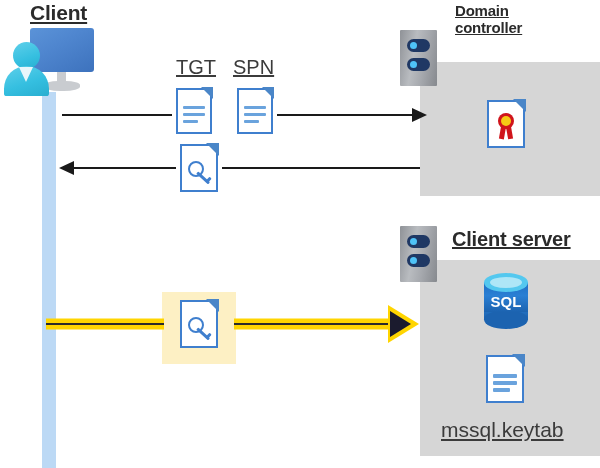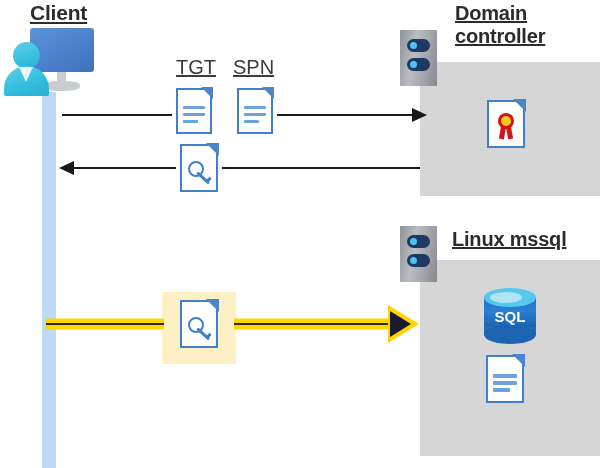--- a/index.html
+++ b/index.html
@@ -134,21 +134,21 @@
 
   <span class="abs title-bold" style="left:30px;top:1px;font-size:21px;">Client</span>
 
   <div class="abs rack" style="left:400px;top:30px;width:37px;height:56px;">
     <div class="pill" style="left:7px;top:9px;width:23px;height:13px;"></div>
     <div class="dot" style="left:10px;top:12px;width:7px;height:7px;"></div>
     <div class="pill" style="left:7px;top:28px;width:23px;height:13px;"></div>
     <div class="dot" style="left:10px;top:31px;width:7px;height:7px;"></div>
   </div>
 
-  <span class="abs title-bold" style="left:455px;top:2px;font-size:20px;">Domain
+  <span class="abs title-bold" style="left:455px;top:2px;font-size:15px;">Domain
 controller</span>
 
   <div class="doc" style="left:487px;top:100px;width:38px;height:48px;">
     <div class="body"></div>
     <div class="fold" style="border-width:0 13px 13px 0;
          border-color:transparent #4a86c8 transparent transparent;"></div>
     <div class="seal">
       <div class="ribbonL" style="left:13px;top:26px;width:4.5px;height:13px;
            transform:rotate(10deg);"></div>
       <div class="ribbonR" style="left:20px;top:26px;width:4.5px;height:13px;
@@ -158,40 +158,41 @@
     </div>
   </div>
 
   <div class="abs rack" style="left:400px;top:226px;width:37px;height:56px;">
     <div class="pill" style="left:7px;top:9px;width:23px;height:13px;"></div>
     <div class="dot" style="left:10px;top:12px;width:7px;height:7px;"></div>
     <div class="pill" style="left:7px;top:28px;width:23px;height:13px;"></div>
     <div class="dot" style="left:10px;top:31px;width:7px;height:7px;"></div>
   </div>
 
-  <span class="abs title-bold" style="left:452px;top:228px;font-size:20px;">Linux mssql</span>
-
-  <div class="cyl" style="left:484px;top:288px;width:52px;height:56px;">
+  <span class="abs title-bold" style="left:452px;top:228px;font-size:20px;">Client server</span>
+
+  <div class="cyl" style="left:484px;top:273px;width:44px;height:56px;">
     <div class="side" style="top:9px;height:38px;"></div>
     <div class="bottom" style="top:37px;height:19px;"></div>
     <div class="side" style="top:9px;height:30px;"></div>
     <div class="top" style="top:0px;height:19px;"></div>
     <div class="topinner" style="left:6px;top:4px;width:32px;height:11px;"></div>
     <div class="sqltxt" style="top:20px;font-size:15px;">SQL</div>
   </div>
 
   <div class="doc" style="left:486px;top:355px;width:38px;height:48px;">
     <div class="body"></div>
     <div class="fold" style="border-width:0 13px 13px 0;
          border-color:transparent #4a86c8 transparent transparent;"></div>
     <div class="line" style="left:7px;top:19px;width:24px;height:3.6px;"></div>
     <div class="line" style="left:7px;top:26px;width:24px;height:3.6px;"></div>
     <div class="line" style="left:7px;top:33px;width:17px;height:3.6px;"></div>
   </div>
 
+  <span class="abs lbl" style="left:441px;top:418px;font-size:21px;">mssql.keytab</span>
 
   <span class="abs lbl" style="left:176px;top:56px;font-size:20px;">TGT</span>
 
   <div class="doc" style="left:176px;top:88px;width:36px;height:46px;">
     <div class="body"></div>
     <div class="fold" style="border-width:0 12px 12px 0;
          border-color:transparent #4a86c8 transparent transparent;"></div>
     <div class="line" style="left:7px;top:18px;width:22px;height:3.4px;"></div>
     <div class="line" style="left:7px;top:25px;width:22px;height:3.4px;"></div>
     <div class="line" style="left:7px;top:32px;width:15px;height:3.4px;"></div>

